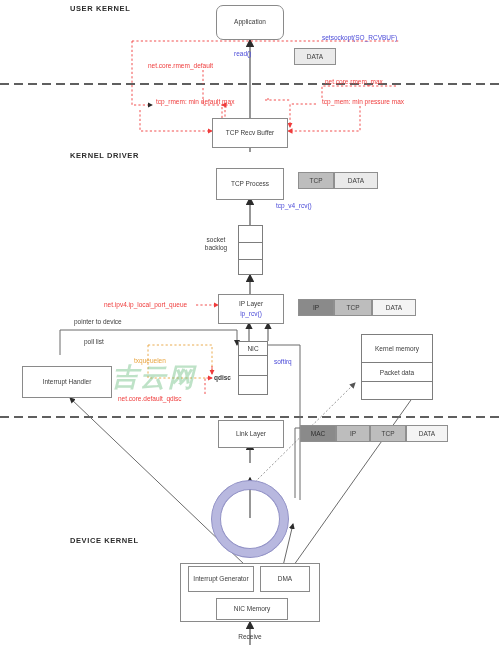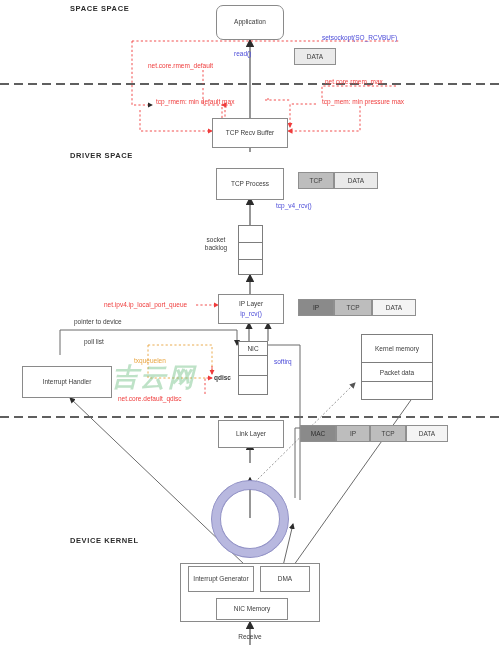--- a/index.html
+++ b/index.html
@@ -220,22 +220,22 @@
         <line x1="0" y1="-38.5" x2="0" y2="-29.5" transform="rotate(342)"></line>
       </g>
       <g fill="#c6c6e8" opacity="0.75">
         <circle r="34" fill="none" stroke="#c6c6e8" stroke-width="8"></circle>
       </g>
     </g>
   </svg>
 
   <div class="watermark" style="left:112px; top:360px;">吉云网</div>
 
-  <div class="zone-label" style="left:70px; top:4px;">SPACE SPACE</div>
-  <div class="zone-label" style="left:70px; top:151px;">DRIVER SPACE</div>
+  <div class="zone-label" style="left:70px; top:4px;">USER KERNEL</div>
+  <div class="zone-label" style="left:70px; top:151px;">KERNEL DRIVER</div>
   <div class="zone-label" style="left:70px; top:536px;">DEVICE KERNEL</div>
 
   <div class="box rounded" style="left:216px; top:5px; width:68px; height:35px;">Application</div>
 
   <div class="box" style="left:212px; top:118px; width:76px; height:30px;">TCP Recv Buffer</div>
 
   <div class="box" style="left:216px; top:168px; width:68px; height:32px;">TCP Process</div>
 
   <div class="box" style="left:218px; top:294px; width:66px; height:30px; flex-direction:column;">
     <span>IP Layer</span>

